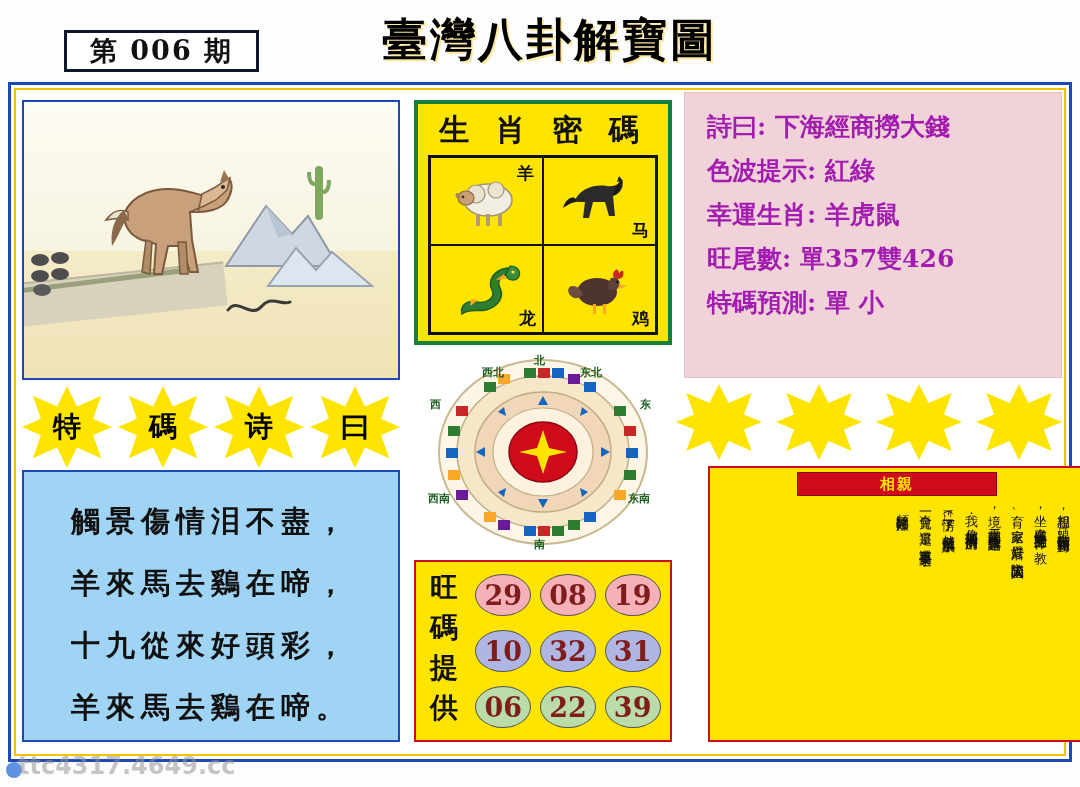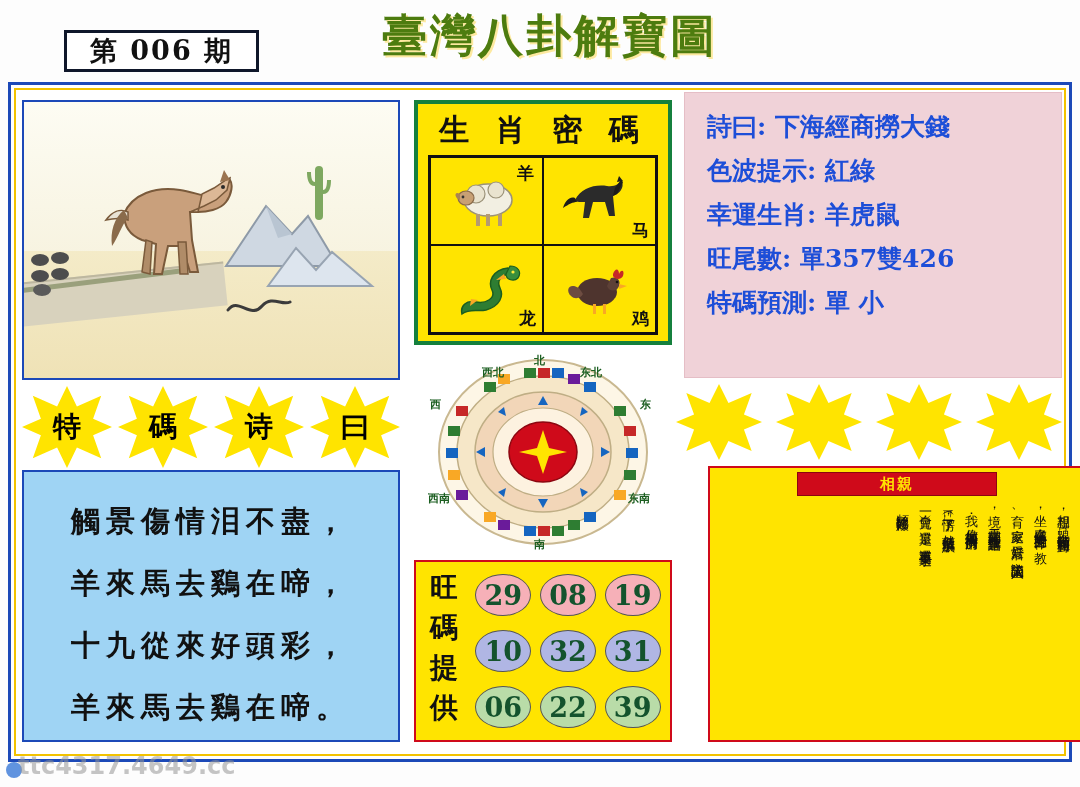--- a/index.html
+++ b/index.html
@@ -21,23 +21,23 @@
     background: #ffffff;
     border: 3px solid #0f172a;
     display: flex; align-items: center; justify-content: center;
     font-family: "DejaVu Serif", serif;
     font-weight: bold; font-size: 27px; color: #111;
     letter-spacing: 2px;
     margin-left: 46px;
   }
   .main-title {
     position: absolute; left: 300px; top: 12px; width: 500px; height: 58px;
-    font-family: Liberation Mono, monospace;
+    font-family: Liberation Serif, serif;
     font-weight: bold; font-size: 45px;
-    color: #4d7c0f;
+    color: #000000;
     letter-spacing: 3px;
     text-align: center;
     line-height: 56px;
     text-shadow: 2px 2px 0 #fde9a0, -1px -1px 0 #fff;
   }
   
   .frame {
     position: absolute; left: 8px; top: 82px; width: 1064px; height: 680px;
     border: 3px solid #1c49b8;
     background: #ffffff;
@@ -138,35 +138,35 @@
     font-family: "DejaVu Serif", serif; font-weight: bold;
     font-size: 28px; color: #111; text-align: center; line-height: 40px;
   }
   .num-grid {
     flex: 1; display: grid; grid-template-columns: repeat(3, 1fr); grid-template-rows: repeat(3, 1fr);
     gap: 2px; padding: 6px 6px 6px 0;
   }
   .ball {
     border-radius: 50%; width: 56px; height: 42px; margin: auto;
     display:flex; align-items:center; justify-content:center;
-    font-family: "DejaVu Serif", serif; font-weight: bold; font-size: 27px; color: #14532d;
+    font-family: "DejaVu Serif", serif; font-weight: bold; font-size: 27px; color: #7f1d1d;
     border: 1px solid #555;
   }
   .ball.red { background: #f6b0b8; }
   .ball.blue { background: #b0b6e4; }
   .ball.green { background: #b9dca8; }
   
   .info-box {
     position: absolute; left: 684px; top: 92px; width: 378px; height: 286px;
     background: #f0d2d8; border: 1px solid #e5bec6;
     padding: 12px 10px 0 22px;
   }
   .info-line {
     font-family: "DejaVu Serif", serif; font-weight: bold;
-    font-size: 25px; color: #1d4ed8; line-height: 44px; white-space: nowrap;
+    font-size: 25px; color: #a21caf; line-height: 44px; white-space: nowrap;
   }
   
   .humor-row {
     position: absolute; left: 676px; top: 384px; width: 392px; height: 76px;
   }
   .humor-star {
     position: absolute; top: 0; width: 86px; height: 76px;
     display:flex; align-items:center; justify-content:center;
     font-family:"DejaVu Serif", serif; font-weight:bold; font-size:24px; color:#000;
   }

